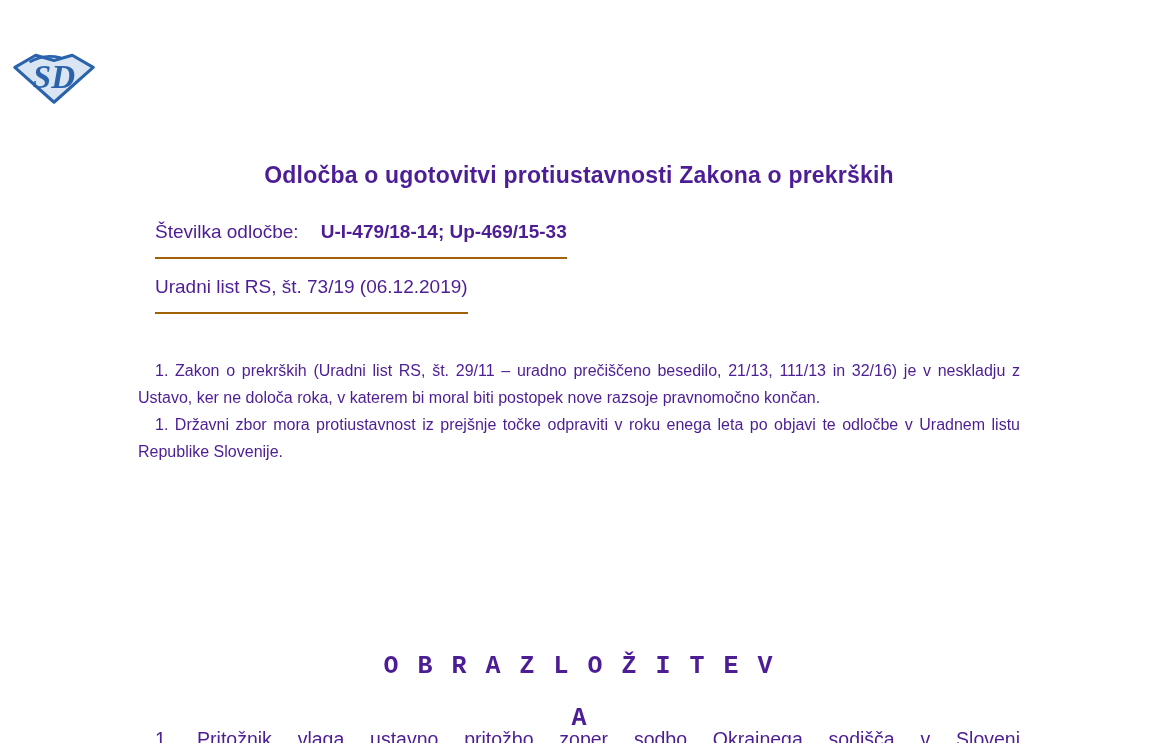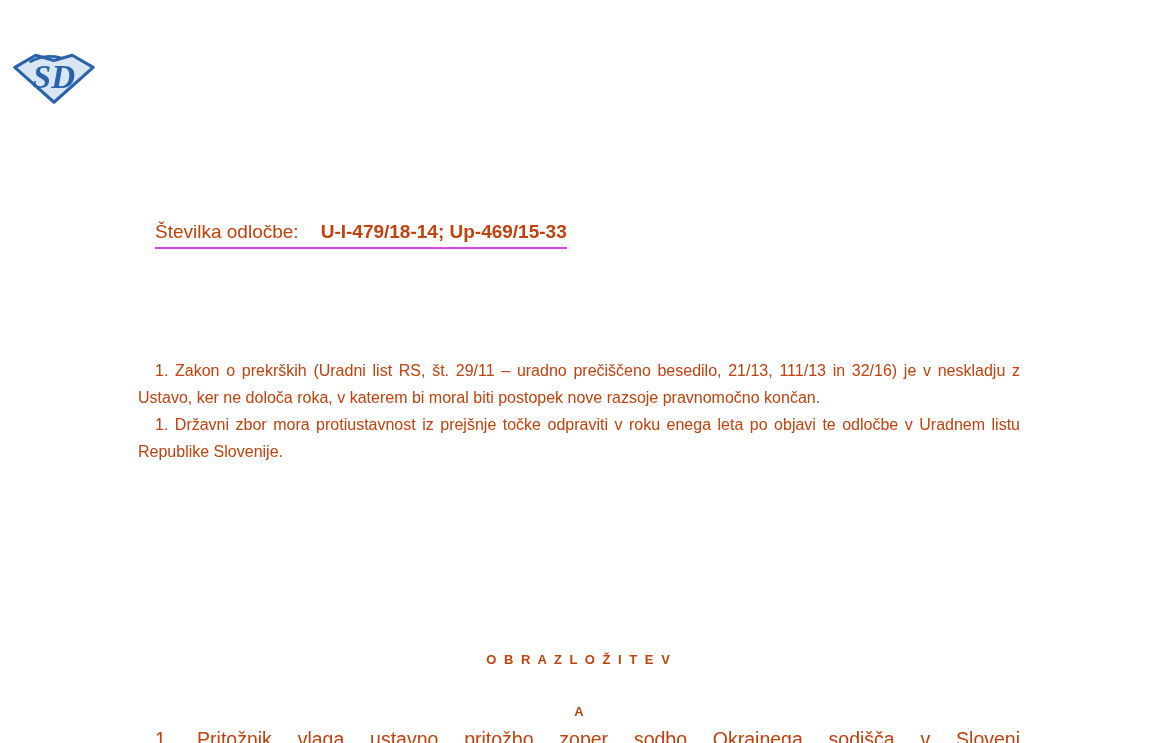--- a/index.html
+++ b/index.html
@@ -3,21 +3,21 @@
 <meta charset="utf-8">
 <style>
   html, body { margin: 0; padding: 0; background: #ffffff; }
   .page {
     position: relative;
     width: 1075px;
     height: 743px;
     background: #ffffff;
     overflow: hidden;
     font-family: "Liberation Sans", sans-serif;
-    color: #c2410c;
+    color: #4c1d95;
   }
   .logo {
     position: absolute;
     left: 10px;
     top: 50px;
     width: 88px;
     height: 54px;
   }
   .doc-title {
     position: absolute;
@@ -31,22 +31,22 @@
     letter-spacing: 0.2px;
   }
   .meta-line {
     position: absolute;
     left: 155px;
     font-size: 19px;
     white-space: nowrap;
   }
   .meta-line .underlined {
     display: inline-block;
-    border-bottom: 2px solid #d946ef;
-    padding-bottom: 4px;
+    border-bottom: 2px solid #a16207;
+    padding-bottom: 14px;
   }
   #case-line { top: 221px; }
   #gazette-line { top: 276px; }
   .gap3 { display: inline-block; width: 22px; }
   .bold { font-weight: bold; }
   .operative {
     position: absolute;
     left: 138px;
     top: 357px;
     width: 882px;
@@ -55,21 +55,22 @@
     text-align: justify;
   }
   .operative p { margin: 0; text-indent: 17px; }
   .center-head {
     position: absolute;
     left: 138px;
     width: 882px;
     margin: 0;
     text-align: center;
     font-weight: bold;
-    font-size: 13px;
+    font-size: 25px;
+    font-family: Liberation Mono, monospace;
   }
   #obrazlozitev-heading { top: 652px; letter-spacing: 2px; }
   #subsection-a { top: 704px; }
   .reasoning-partial {
     position: absolute;
     left: 138px;
     top: 726px;
     width: 882px;
     font-size: 19.5px;
     line-height: 27px;
@@ -82,25 +83,29 @@
 <body>
 
 <div class="page">
 
   <svg class="logo" viewBox="0 0 100 62" aria-hidden="true">
     <polygon points="5,20 29,6 50,12 71,6 95,20 50,60" fill="#d9e5f2" stroke="#2a63ac" stroke-width="3.5" stroke-linejoin="round"></polygon>
     <path d="M22,14 Q38,4 58,9" fill="none" stroke="#2a63ac" stroke-width="3"></path>
     <text x="50" y="44" text-anchor="middle" font-size="38" font-weight="bold" font-style="italic" fill="#2a63ac" font-family="Liberation Serif, serif">SD</text>
   </svg>
 
+  <h1 class="doc-title">Odločba o ugotovitvi protiustavnosti Zakona o prekrških</h1>
 
   <div class="meta-line" id="case-line">
     <span class="underlined"><span>Številka odločbe:</span><span class="gap3"></span><span class="bold">U-I-479/18-14; Up-469/15-33</span></span>
   </div>
 
+  <div class="meta-line" id="gazette-line">
+    <span class="underlined">Uradni list RS, št. 73/19 (06.12.2019)</span>
+  </div>
 
   <div class="operative">
     <p>1. Zakon o prekrških (Uradni list RS, št. 29/11 – uradno prečiščeno besedilo, 21/13, 111/13 in 32/16) je v neskladju z Ustavo, ker ne določa roka, v katerem bi moral biti postopek nove razsoje pravnomočno končan.</p>
     <p>1. Državni zbor mora protiustavnost iz prejšnje točke odpraviti v roku enega leta po objavi te odločbe v Uradnem listu Republike Slovenije.</p>
   </div>
 
   <h2 class="center-head" id="obrazlozitev-heading">O B R A Z L O Ž I T E V</h2>
 
   <h3 class="center-head" id="subsection-a">A</h3>
 

